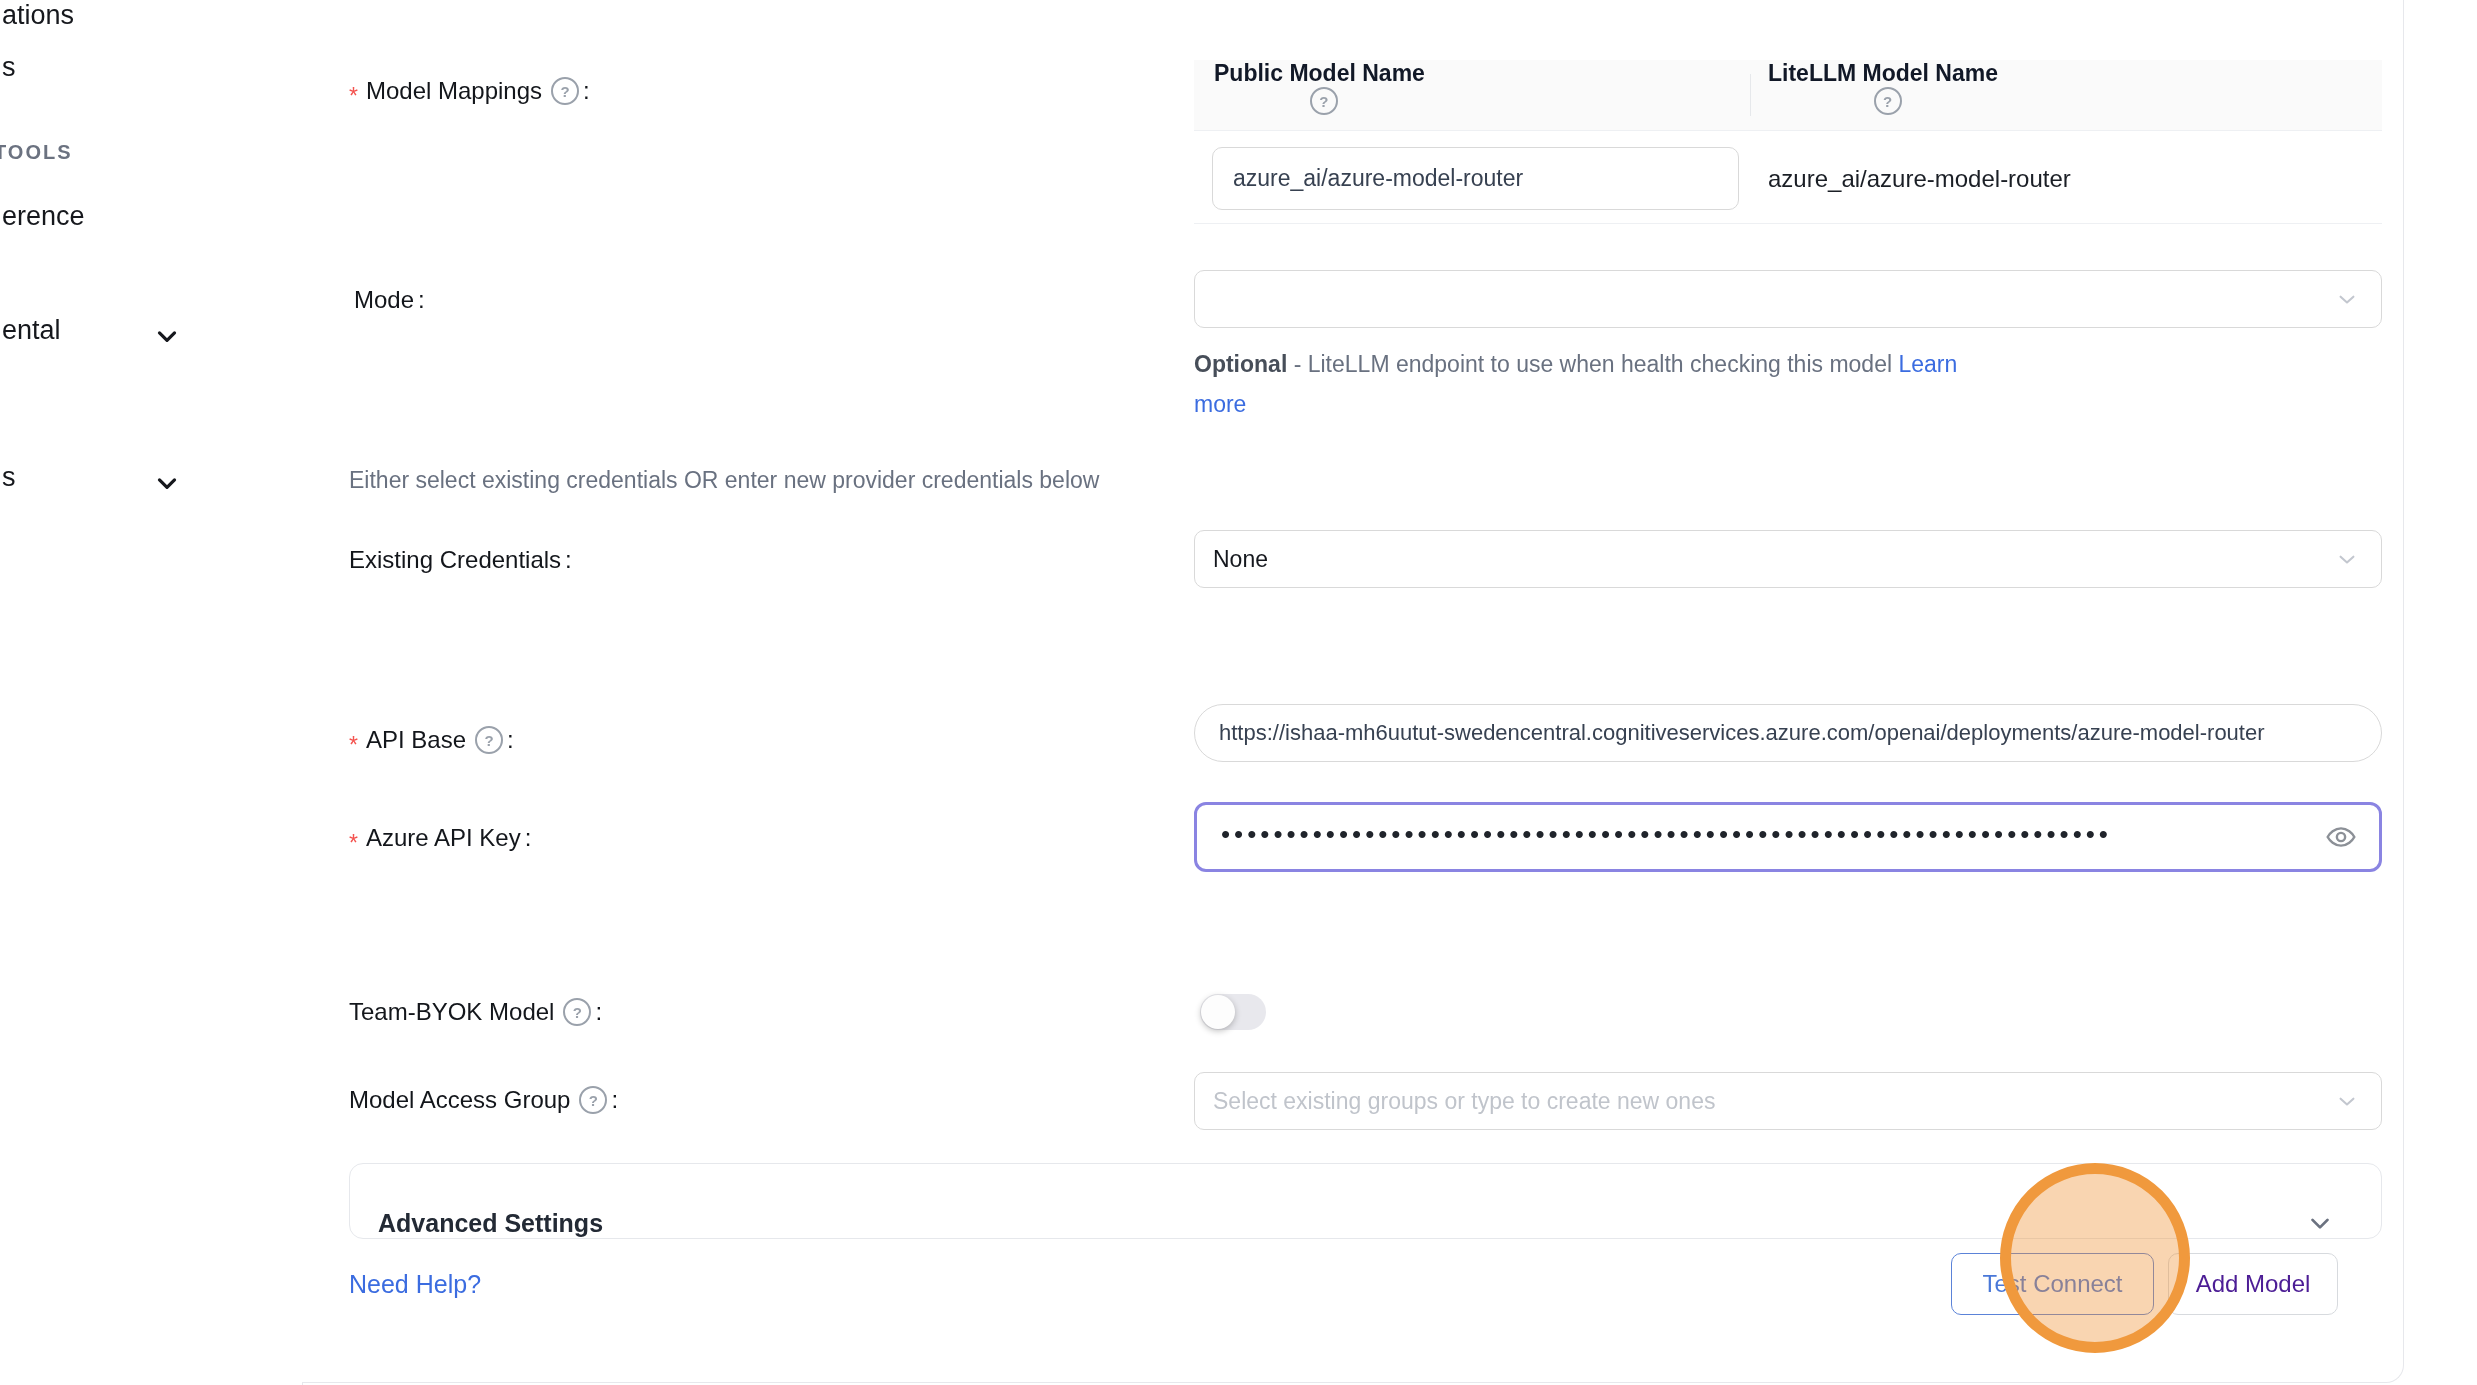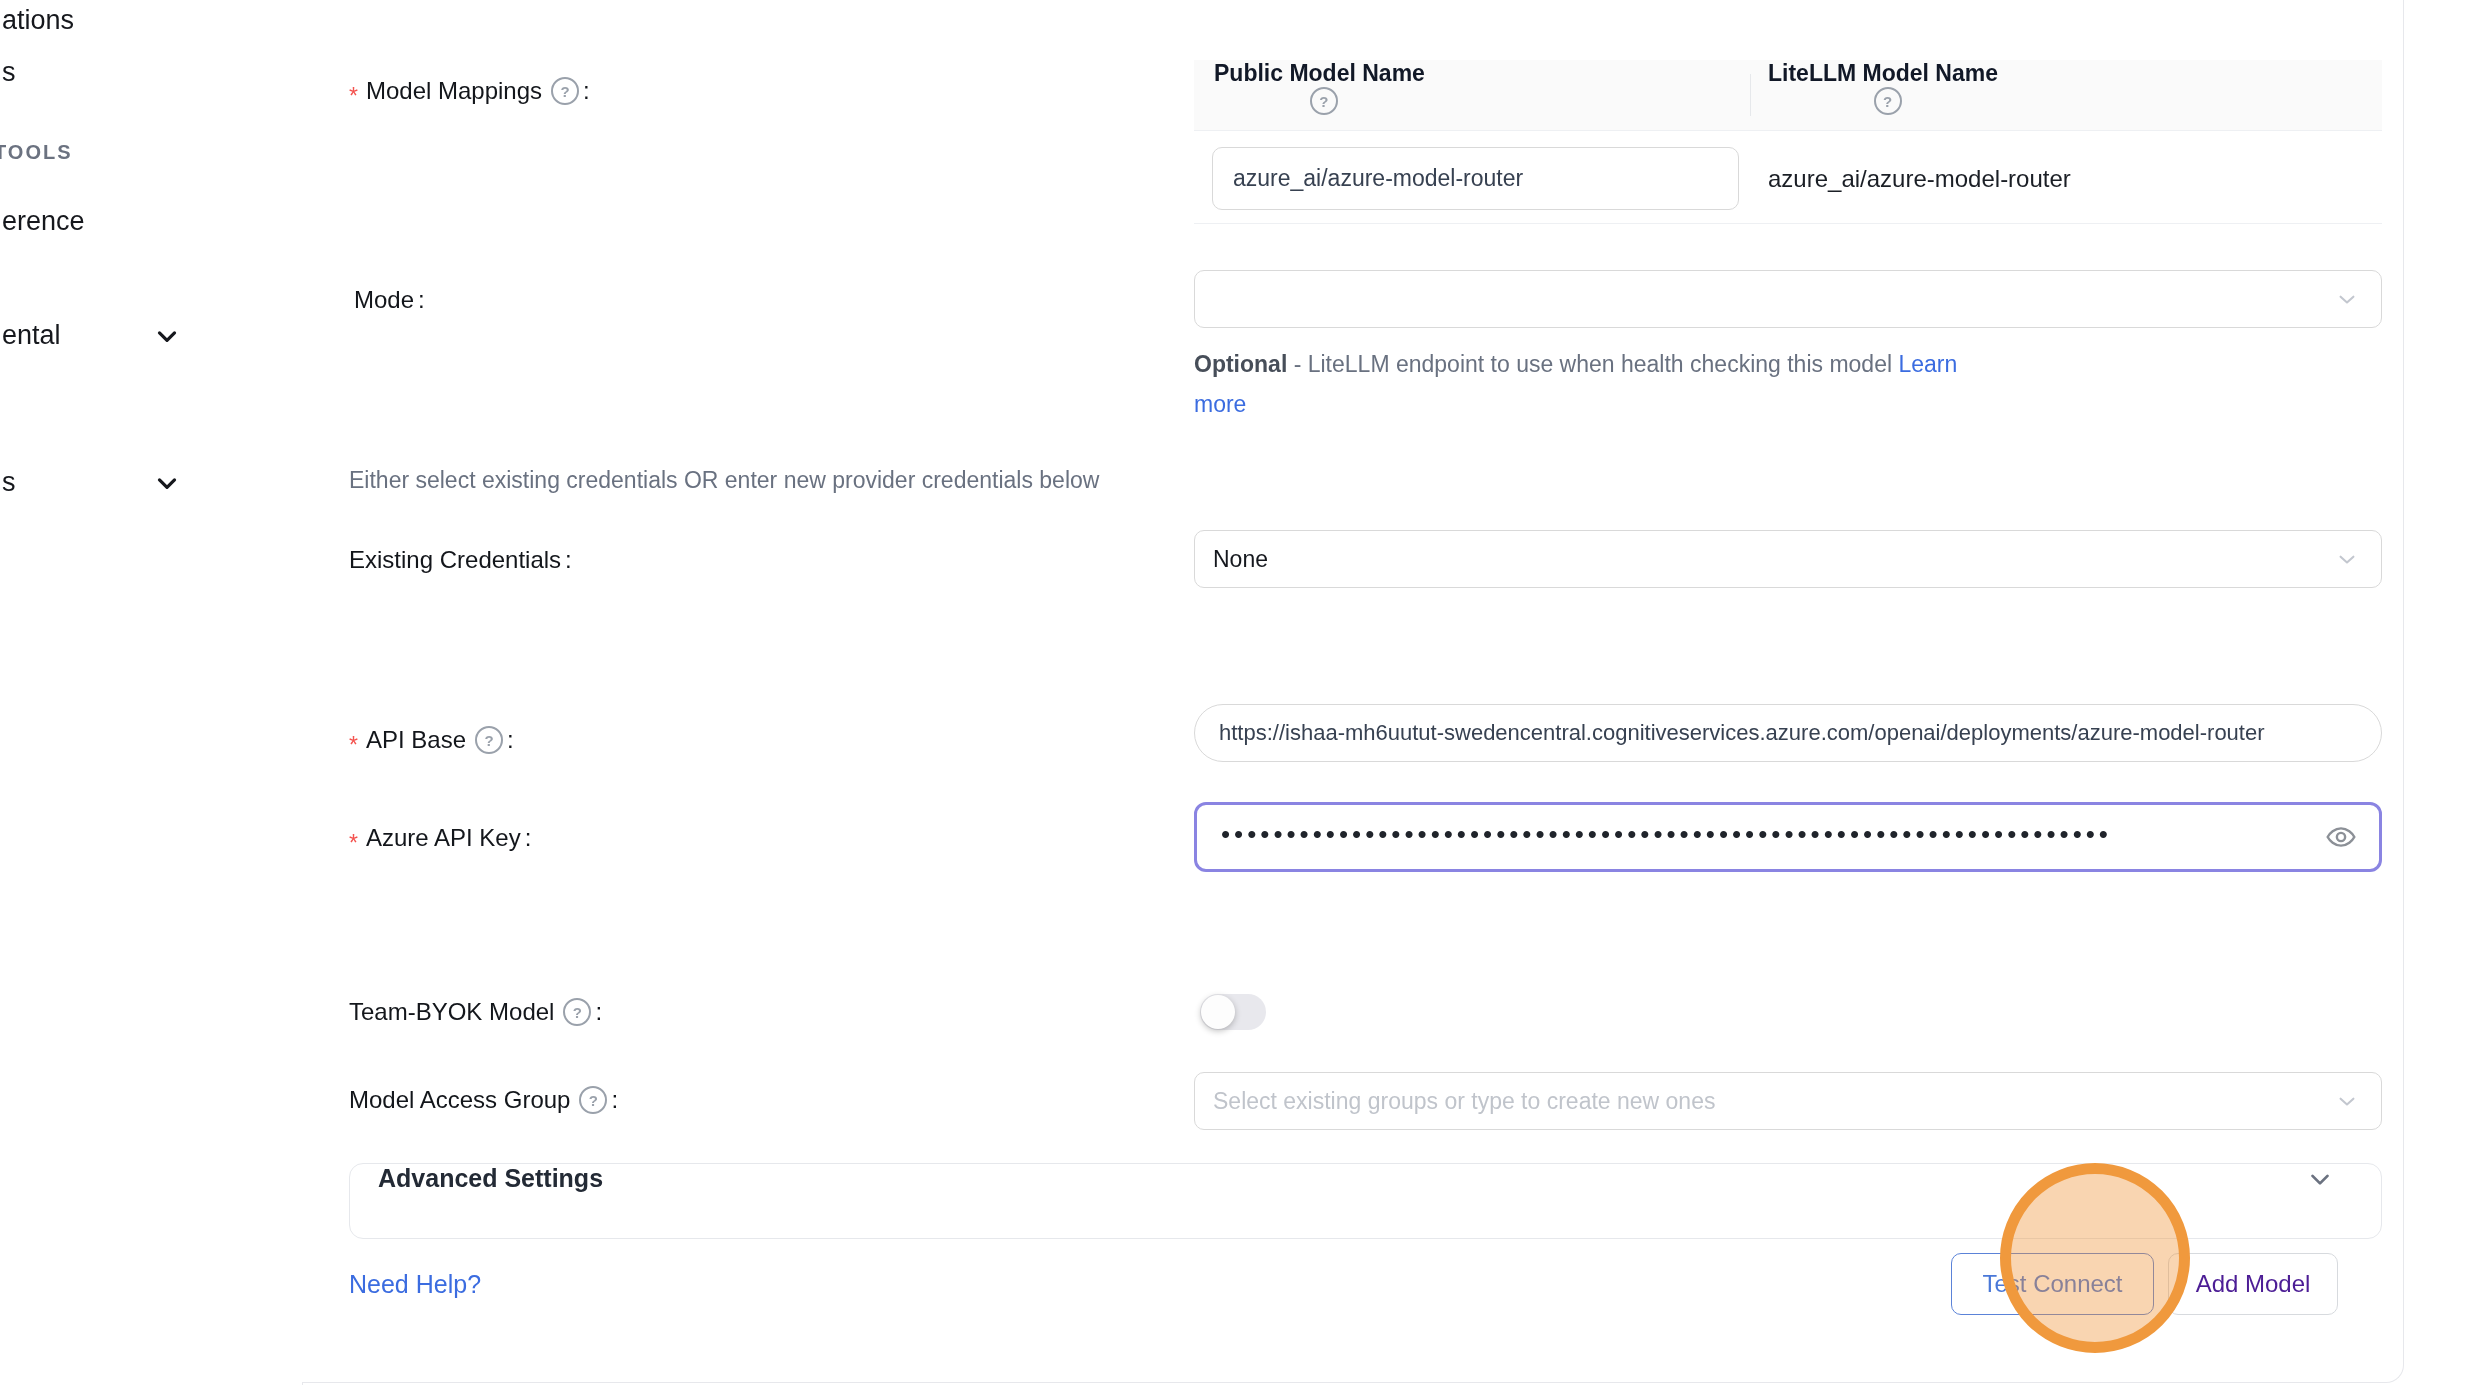--- a/index.html
+++ b/index.html
@@ -2,21 +2,21 @@
 <html><head>
 <meta charset="utf-8">
 <style>
   html,body{margin:0;padding:0;background:#fff;}
   .screen{position:relative;width:2477px;height:1385px;background:#fff;overflow:hidden;
           font-family:"Liberation Sans",sans-serif;color:#16181d;}
   
   .sidebar{position:absolute;left:0;top:0;width:302px;height:1385px;background:#fff;
            border-right:1px solid #e7e8ec;}
   .side-item{position:absolute;left:2px;font-size:27px;color:#16181d;white-space:nowrap;
-             display:flex;align-items:center;gap:14px;height:40px;cursor:pointer;}
+             display:flex;align-items:flex-start;gap:14px;height:40px;cursor:pointer;}
   .side-section{position:absolute;left:-6px;font-size:20px;font-weight:700;color:#6b7280;
                 letter-spacing:2px;height:28px;display:flex;align-items:center;}
   .side-chev{position:absolute;left:152px;display:flex;align-items:center;}
   
   .card{position:absolute;left:302px;top:0;width:2101px;height:1382px;background:#fff;
         border-right:1px solid #e7e8ec;border-bottom:1px solid #e7e8ec;border-radius:0 0 18px 0;}
   .hint{color:#697180;font-size:23px;}
   .top-hint{position:absolute;left:892px;top:10px;}
   .label-row{position:absolute;display:flex;align-items:center;height:32px;font-size:24px;color:#13161b;}
   .req{color:#f4534f;font-size:23px;margin-right:8px;line-height:10px;padding-top:10px;}
@@ -61,21 +61,21 @@
   .opt-hint{position:absolute;left:892px;top:344px;font-size:23px;line-height:40px;color:#697180;}
   .opt-bold{color:#474e59;font-weight:700;}
   .link{color:#3b6ce0;cursor:pointer;}
   
   .switch{position:absolute;left:898px;top:994px;width:66px;height:36px;border-radius:18px;
           background:#e8e8ed;cursor:pointer;}
   .knob{position:absolute;left:1px;top:1px;width:34px;height:34px;border-radius:50%;background:#fdfdfd;
         box-shadow:0 2px 6px rgba(0,0,0,0.25);}
   
   .adv{position:absolute;left:47px;top:1163px;width:2033px;height:76px;box-sizing:border-box;
-       border:1.5px solid #e6e8ec;border-radius:14px;background:#fff;display:flex;align-items:flex-start;
+       border:1.5px solid #e6e8ec;border-radius:14px;background:#fff;display:flex;align-items:flex-end;
        justify-content:space-between;padding:0 46px 0 28px;cursor:pointer;}
   .adv-title{font-size:25px;font-weight:700;color:#232a35;}
   
   .need-help{position:absolute;left:47px;top:1270px;font-size:25px;color:#3b6ce0;cursor:pointer;}
   .btn{position:absolute;top:1253px;height:62px;box-sizing:border-box;border-radius:10px;background:#fff;
        display:flex;align-items:center;justify-content:center;font-size:24px;cursor:pointer;
        font-family:"Liberation Sans",sans-serif;}
   .btn-test{left:1649px;width:203px;border:1.5px solid #5b83d8;color:#4a78d8;}
   .btn-add{left:1866px;width:170px;border:1.5px solid #d7dade;color:#4c1d95;}
   

